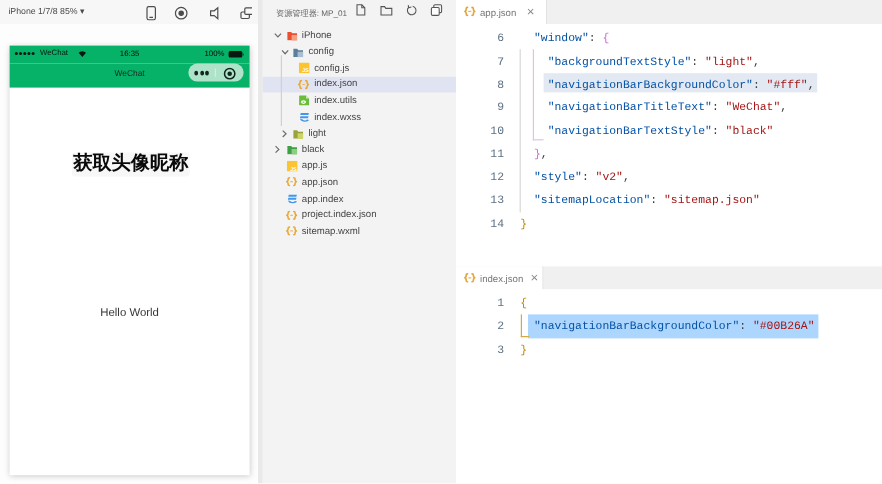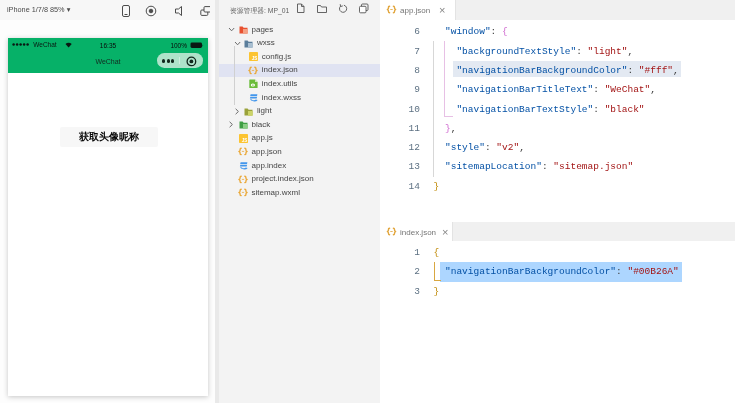--- a/index.html
+++ b/index.html
@@ -11,21 +11,21 @@
 #sim { left:0; top:0; width:215px; height:403px; background:#fdfdfd; }
 #simbar { left:0; top:0; width:215px; height:20px; background:#f7f7f7; }
 #simtitle { left:7px; top:4.5px; font-size:7.3px; color:#4a4a4a; }
 #phone { left:8px; top:38px; width:200px; height:358px; background:#fff; box-shadow:0 1px 5px rgba(0,0,0,0.22); }
 #statusbar { left:0; top:0; width:200px; height:15px; background:#06b168; color:#000; }
 #navbar { left:0; top:15px; width:200px; height:20px; background:#06b168; }
 #navtitle { left:0; top:19.5px; width:200px; text-align:center; color:#142920; font-size:7px; }
 #capsule { left:149px; top:15.2px; width:45.5px; height:14.6px; background:#aee3ca; border-radius:7.3px; }
 #caps-div { left:22.4px; top:3.7px; width:1px; height:7.6px; background:#cfeee0; }
 .dot { position:absolute; width:3.2px; height:3.2px; border-radius:50%; background:#10271c; top:6.2px; }
-#btn { left:52px; top:88.8px; width:98px; height:20.5px; background:#f7f7f7; border-radius:2px; text-align:center; line-height:20.5px; font-size:10px; font-weight:bold; color:#090909; }
+#btn { left:52px; top:88.8px; width:98px; height:20.5px; background:#f7f7f7; border-radius:2px; text-align:center; line-height:20.5px; font-size:16px; font-weight:bold; color:#090909; }
 #hello { left:0; top:217px; width:200px; text-align:center; font-size:9.5px; color:#353535; }
 #sb-time { left:0; top:3.5px; width:200px; text-align:center; font-size:6.5px; color:#0a0a0a; }
 #sb-right { right:21px; top:3.5px; font-size:6.5px; color:#0a0a0a; }
 
 
 #divider1 { left:215px; top:0; width:4px; height:403px; background:#e9e9e9; }
 
 
 #tree { left:219px; top:0; width:161px; height:403px; background:#f3f3f3; }
 #treehead { left:11px; top:6px; font-size:6.8px; color:#616161; }
@@ -93,20 +93,21 @@
       <div class="dot" style="left:5.3px"></div>
       <div class="dot" style="left:9.8px"></div>
       <div class="dot" style="left:14.3px"></div>
       <div id="caps-div" class="abs"></div>
       <svg class="abs" style="left:28.8px;top:2.7px" width="11" height="11" viewBox="0 0 11 11">
         <circle cx="5.4" cy="5.4" r="4.3" fill="none" stroke="#10271c" stroke-width="1.3"></circle>
         <circle cx="5.4" cy="5.4" r="1.9" fill="#10271c"></circle>
       </svg>
     </div>
     <div id="btn" class="abs">获取头像昵称</div>
+    <div id="hello" class="abs">Hello World</div>
   </div>
 </div>
 
 <div id="divider1" class="abs"></div>
 
 <div id="tree" class="abs">
   <div id="treehead" class="abs">资源管理器: MP_01</div>
 
   <svg class="abs" style="left:76px;top:3px" width="82" height="11" viewBox="0 0 82 11">
     <g fill="none" stroke="#555" stroke-width="0.9">
@@ -121,31 +122,31 @@
   </svg>
   <div id="treerows">
     <div class="trow" style="top:23.0px">
         <svg class="chev" style="left:8.5px" width="7" height="7">
           <path d="M1 2 l2.6 2.8 l2.6 -2.8" stroke="#6b6b6b" fill="none"></path>
         </svg>
         <svg class="ficon" style="left:19.5px" viewBox="0 0 9 9">
           <path d="M0.5 1.6 h3.1 l1 1.2 h3.9 v5.7 h-8 z" fill="#e8502f"></path>
           <path d="M4.0 4.1 h4.7 v4.2 a0.5 0.5 0 0 1 -0.5 0.5 h-4.2 z" fill="#f4a084"></path>
         </svg>
-        <span class="lbl" style="left:32.5px">pages</span>
+        <span class="lbl" style="left:32.5px">iPhone</span>
       </div>
     <div class="trow" style="top:36.6px">
         <svg class="chev" style="left:15px" width="7" height="7">
           <path d="M1 2 l2.6 2.8 l2.6 -2.8" stroke="#6b6b6b" fill="none"></path>
         </svg>
         <svg class="ficon" style="left:25px" viewBox="0 0 9 9">
           <path d="M0.5 1.6 h3.1 l1 1.2 h3.9 v5.7 h-8 z" fill="#5b7e9b"></path>
           <path d="M4.0 4.1 h4.7 v4.2 a0.5 0.5 0 0 1 -0.5 0.5 h-4.2 z" fill="#a9bfd1"></path>
         </svg>
-        <span class="lbl" style="left:38px">wxss</span>
+        <span class="lbl" style="left:38px">config</span>
       </div>
     <div class="trow" style="top:50.2px">
         <svg class="ficon" style="left:30px" viewBox="0 0 9 9">
           <rect width="9" height="9" rx="0.8" fill="#fcc431"></rect>
           <text x="8.3" y="8.2" font-size="4.6" fill="#fff" text-anchor="end" font-weight="bold" font-family="Liberation Sans">JS</text>
         </svg>
         <span class="lbl" style="left:42.8px">config.js</span>
       </div>
     <div class="trow sel" style="top:63.8px">
         <svg class="ficon" style="left:29px;width:10px;height:9px" viewBox="0 0 11 9">

